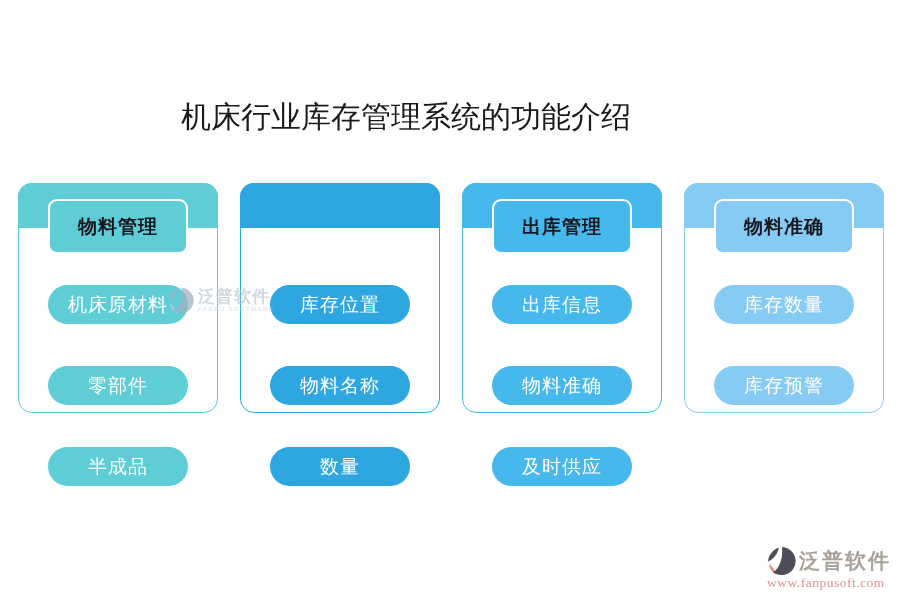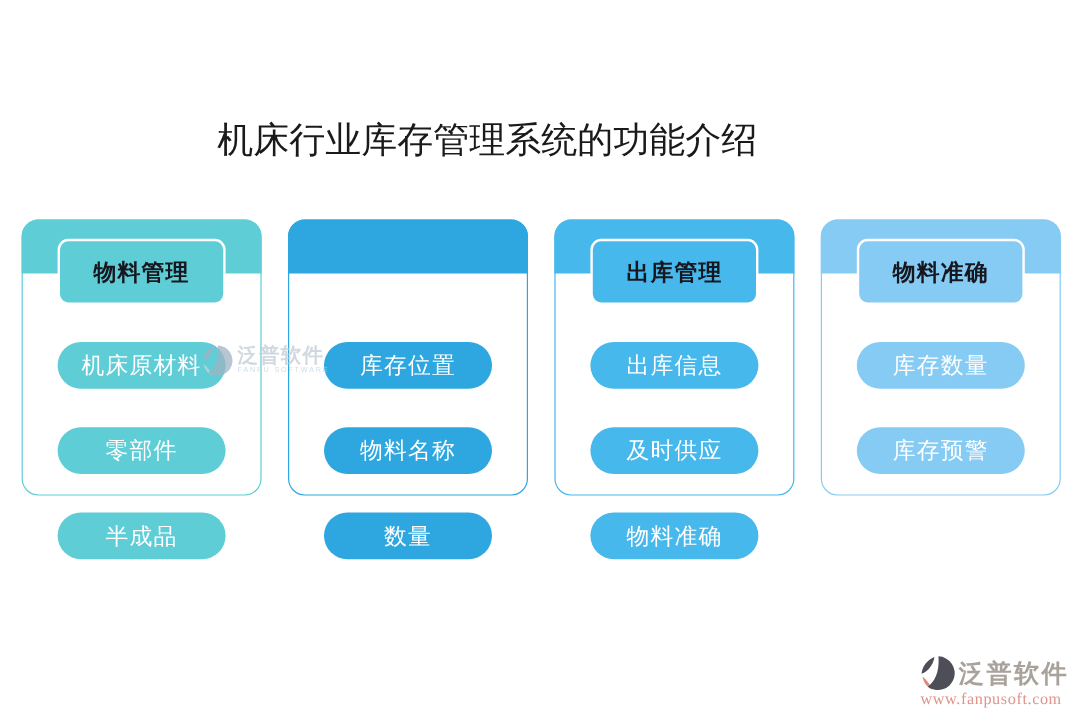--- a/index.html
+++ b/index.html
@@ -75,21 +75,21 @@
     white-space: nowrap;
   }
   .pills {
     position: absolute;
     top: 101px;
     left: 0;
     right: 0;
     display: flex;
     flex-direction: column;
     align-items: center;
-    gap: 32px;
+    gap: 42px;
   }
   .pill {
     width: 140px;
     height: 39px;
     border-radius: 20px;
     background: var(--col);
     display: flex;
     align-items: center;
     justify-content: center;
     color: #ffffff;
@@ -190,22 +190,22 @@
         <div class="pill">物料名称</div>
         <div class="pill">数量</div>
       </div>
     </section>
 
     <section class="card" style="--col: #47B8EB;">
       <div class="card-band"></div>
       <div class="card-badge">出库管理</div>
       <div class="pills">
         <div class="pill">出库信息</div>
+        <div class="pill">物料准确</div>
         <div class="pill">及时供应</div>
-        <div class="pill">物料准确</div>
       </div>
     </section>
 
     <section class="card" style="--col: #86CBF3;">
       <div class="card-band"></div>
       <div class="card-badge">物料准确</div>
       <div class="pills">
         <div class="pill">库存数量</div>
         <div class="pill">库存预警</div>
       </div>

